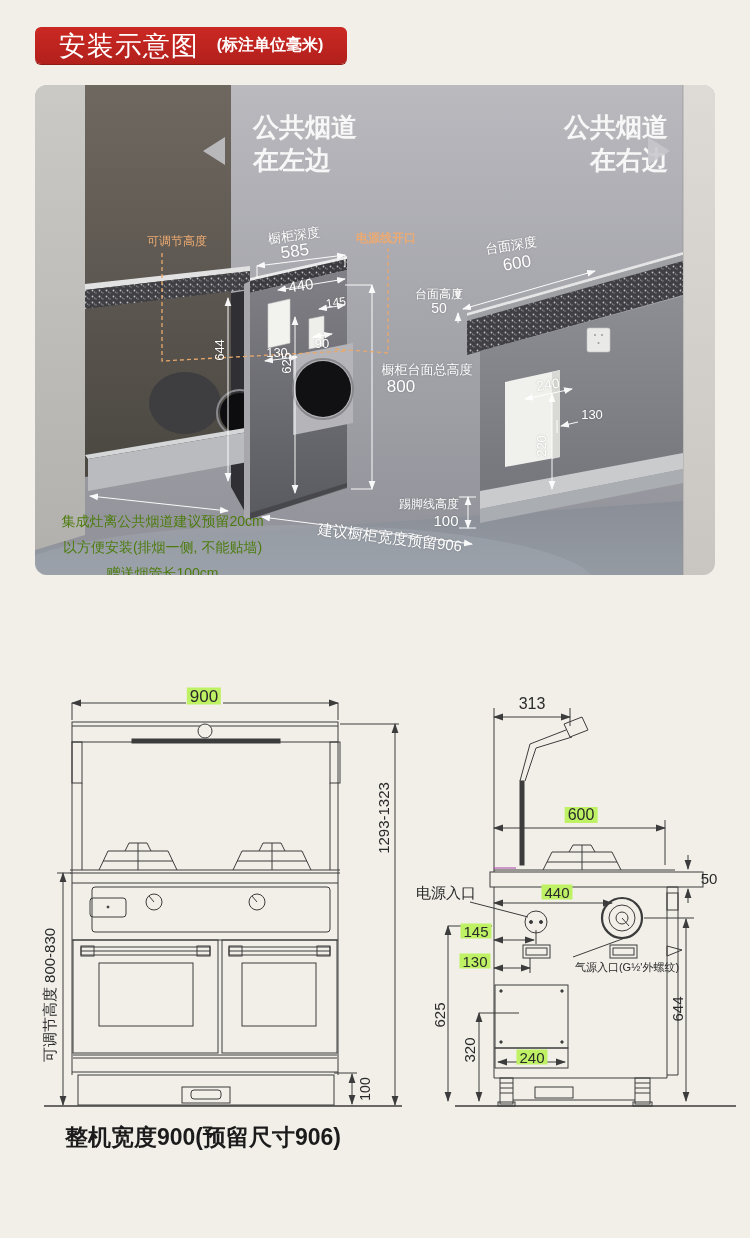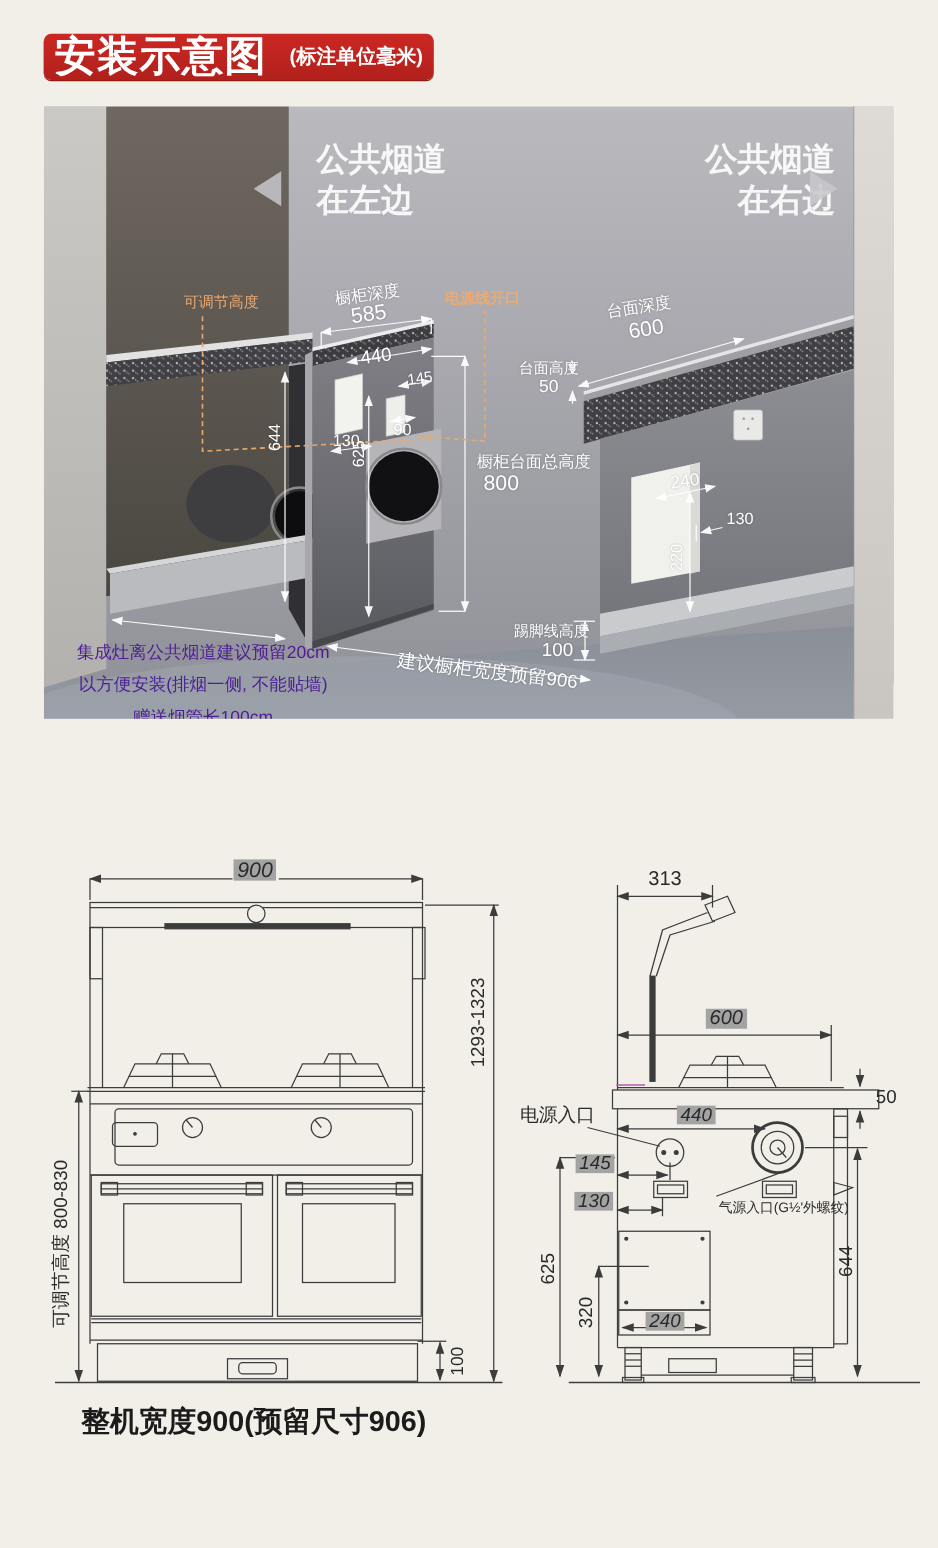--- a/index.html
+++ b/index.html
@@ -2,45 +2,45 @@
 <html><head>
 <meta charset="utf-8">
 <style>
   html,body{margin:0;padding:0;}
   body{width:750px;height:1238px;position:relative;background:#f2efe9;
        font-family:"Liberation Sans","DejaVu Sans",sans-serif;overflow:hidden;}
   
   .badge{position:absolute;left:35px;top:27px;width:312px;height:37px;border-radius:6px;
          background:linear-gradient(#cb2823,#b2201c);display:flex;align-items:center;justify-content:center;
          color:#fff;box-shadow:0 1px 0 #8e1a16;}
-  .badge .t1{font-size:33px;font-weight:bold;letter-spacing:1px;}
+  .badge .t1{font-size:27px;font-weight:normal;letter-spacing:1px;}
   .badge .t2{font-size:16px;font-weight:bold;margin-left:18px;}
   
-  .photo{position:absolute;left:35px;top:85px;width:680px;height:490px;overflow:hidden;}
+  .photo{position:absolute;left:35px;top:85px;width:680px;height:490px;overflow:hidden;border-radius:12px;}
   .photo svg{position:absolute;left:0;top:0;}
   .pl{position:absolute;color:#fff;white-space:nowrap;transform:translate(-50%,-50%);
       text-shadow:0 0 2px rgba(0,0,0,.25);line-height:1.1;}
   .orange{color:#ecaa72;text-shadow:none;}
   .r8{transform:translate(-50%,-50%) rotate(-8deg);}
   .r9{transform:translate(-50%,-50%) rotate(-9deg);}
   .r7p{transform:translate(-50%,-50%) rotate(7deg);}
   .rv{transform:translate(-50%,-50%) rotate(-90deg);}
   .f12{font-size:12px;} .f13{font-size:13px;} .f14{font-size:14px;}
   .f15{font-size:15px;} .f17{font-size:17px;}
   .heading{position:absolute;color:#f7f7f7;font-size:26px;font-weight:bold;line-height:33px;}
   .tri-l{position:absolute;width:0;height:0;border-top:14px solid transparent;border-bottom:14px solid transparent;
          border-right:22px solid #c7c7cb;opacity:.85;}
   .tri-r{position:absolute;width:0;height:0;border-top:14px solid transparent;border-bottom:14px solid transparent;
          border-left:22px solid #c7c7cb;opacity:.85;}
-  .note{position:absolute;left:10px;top:423px;width:235px;text-align:center;color:#4c1d95;
+  .note{position:absolute;left:10px;top:423px;width:235px;text-align:center;color:#4d7c0f;
         font-size:14px;line-height:26px;}
   
   .draw{position:absolute;left:0;top:660px;width:750px;height:578px;}
   .dl{position:absolute;color:#2a2a2a;white-space:nowrap;transform:translate(-50%,-50%);line-height:1;}
-  .dl.bg{background:#a3a3a3;padding:0 3px;font-style:italic;}
+  .dl.bg{background:#bef264;padding:0 3px;}
   .dl.rv{transform:translate(-50%,-50%) rotate(-90deg);}
   .d14{font-size:14px;} .d15{font-size:15px;} .d16{font-size:16px;} .d17{font-size:17px;}
   .d11{font-size:11px;}
   .caption{position:absolute;color:#1b1b1b;font-size:23px;font-weight:bold;transform:translate(-50%,-50%);white-space:nowrap;}
 </style>
 </head>
 <body>
 
 <div class="badge">
   <span class="t1">安装示意图</span>
@@ -191,21 +191,21 @@
   <div class="pl f13 rv" style="left:252px;top:278px;">625</div>
   <div class="pl f13" style="left:392px;top:285px;">橱柜台面总高度</div>
   <div class="pl f17" style="left:366px;top:302px;text-align:right;">800</div>
   <div class="pl f13 r9" style="left:476px;top:161px;">台面深度</div>
   <div class="pl f17 r9" style="left:482px;top:179px;">600</div>
   <div class="pl f12" style="left:404px;top:210px;text-align:right;">台面高度</div>
   <div class="pl f14" style="left:404px;top:224px;">50</div>
   <div class="pl f14 r8" style="left:513px;top:300px;">240</div>
   <div class="pl f13" style="left:557px;top:330px;">130</div>
   <div class="pl f13 rv" style="left:507px;top:361px;">220</div>
-  <div class="pl f12" style="left:394px;top:420px;margin-left:12px;">踢脚线高度</div>
+  <div class="pl f12" style="left:394px;top:420px;">踢脚线高度</div>
   <div class="pl f15" style="left:411px;top:436px;">100</div>
   <div class="pl f15 r7p" style="left:355px;top:453px;">建议橱柜宽度预留906</div>
   <div class="note">
     <div>集成灶离公共烟道建议预留20cm</div>
     <div>以方便安装(排烟一侧, 不能贴墙)</div>
     <div>赠送烟管长100cm</div>
   </div>
 </div>
 
 <div class="draw">

